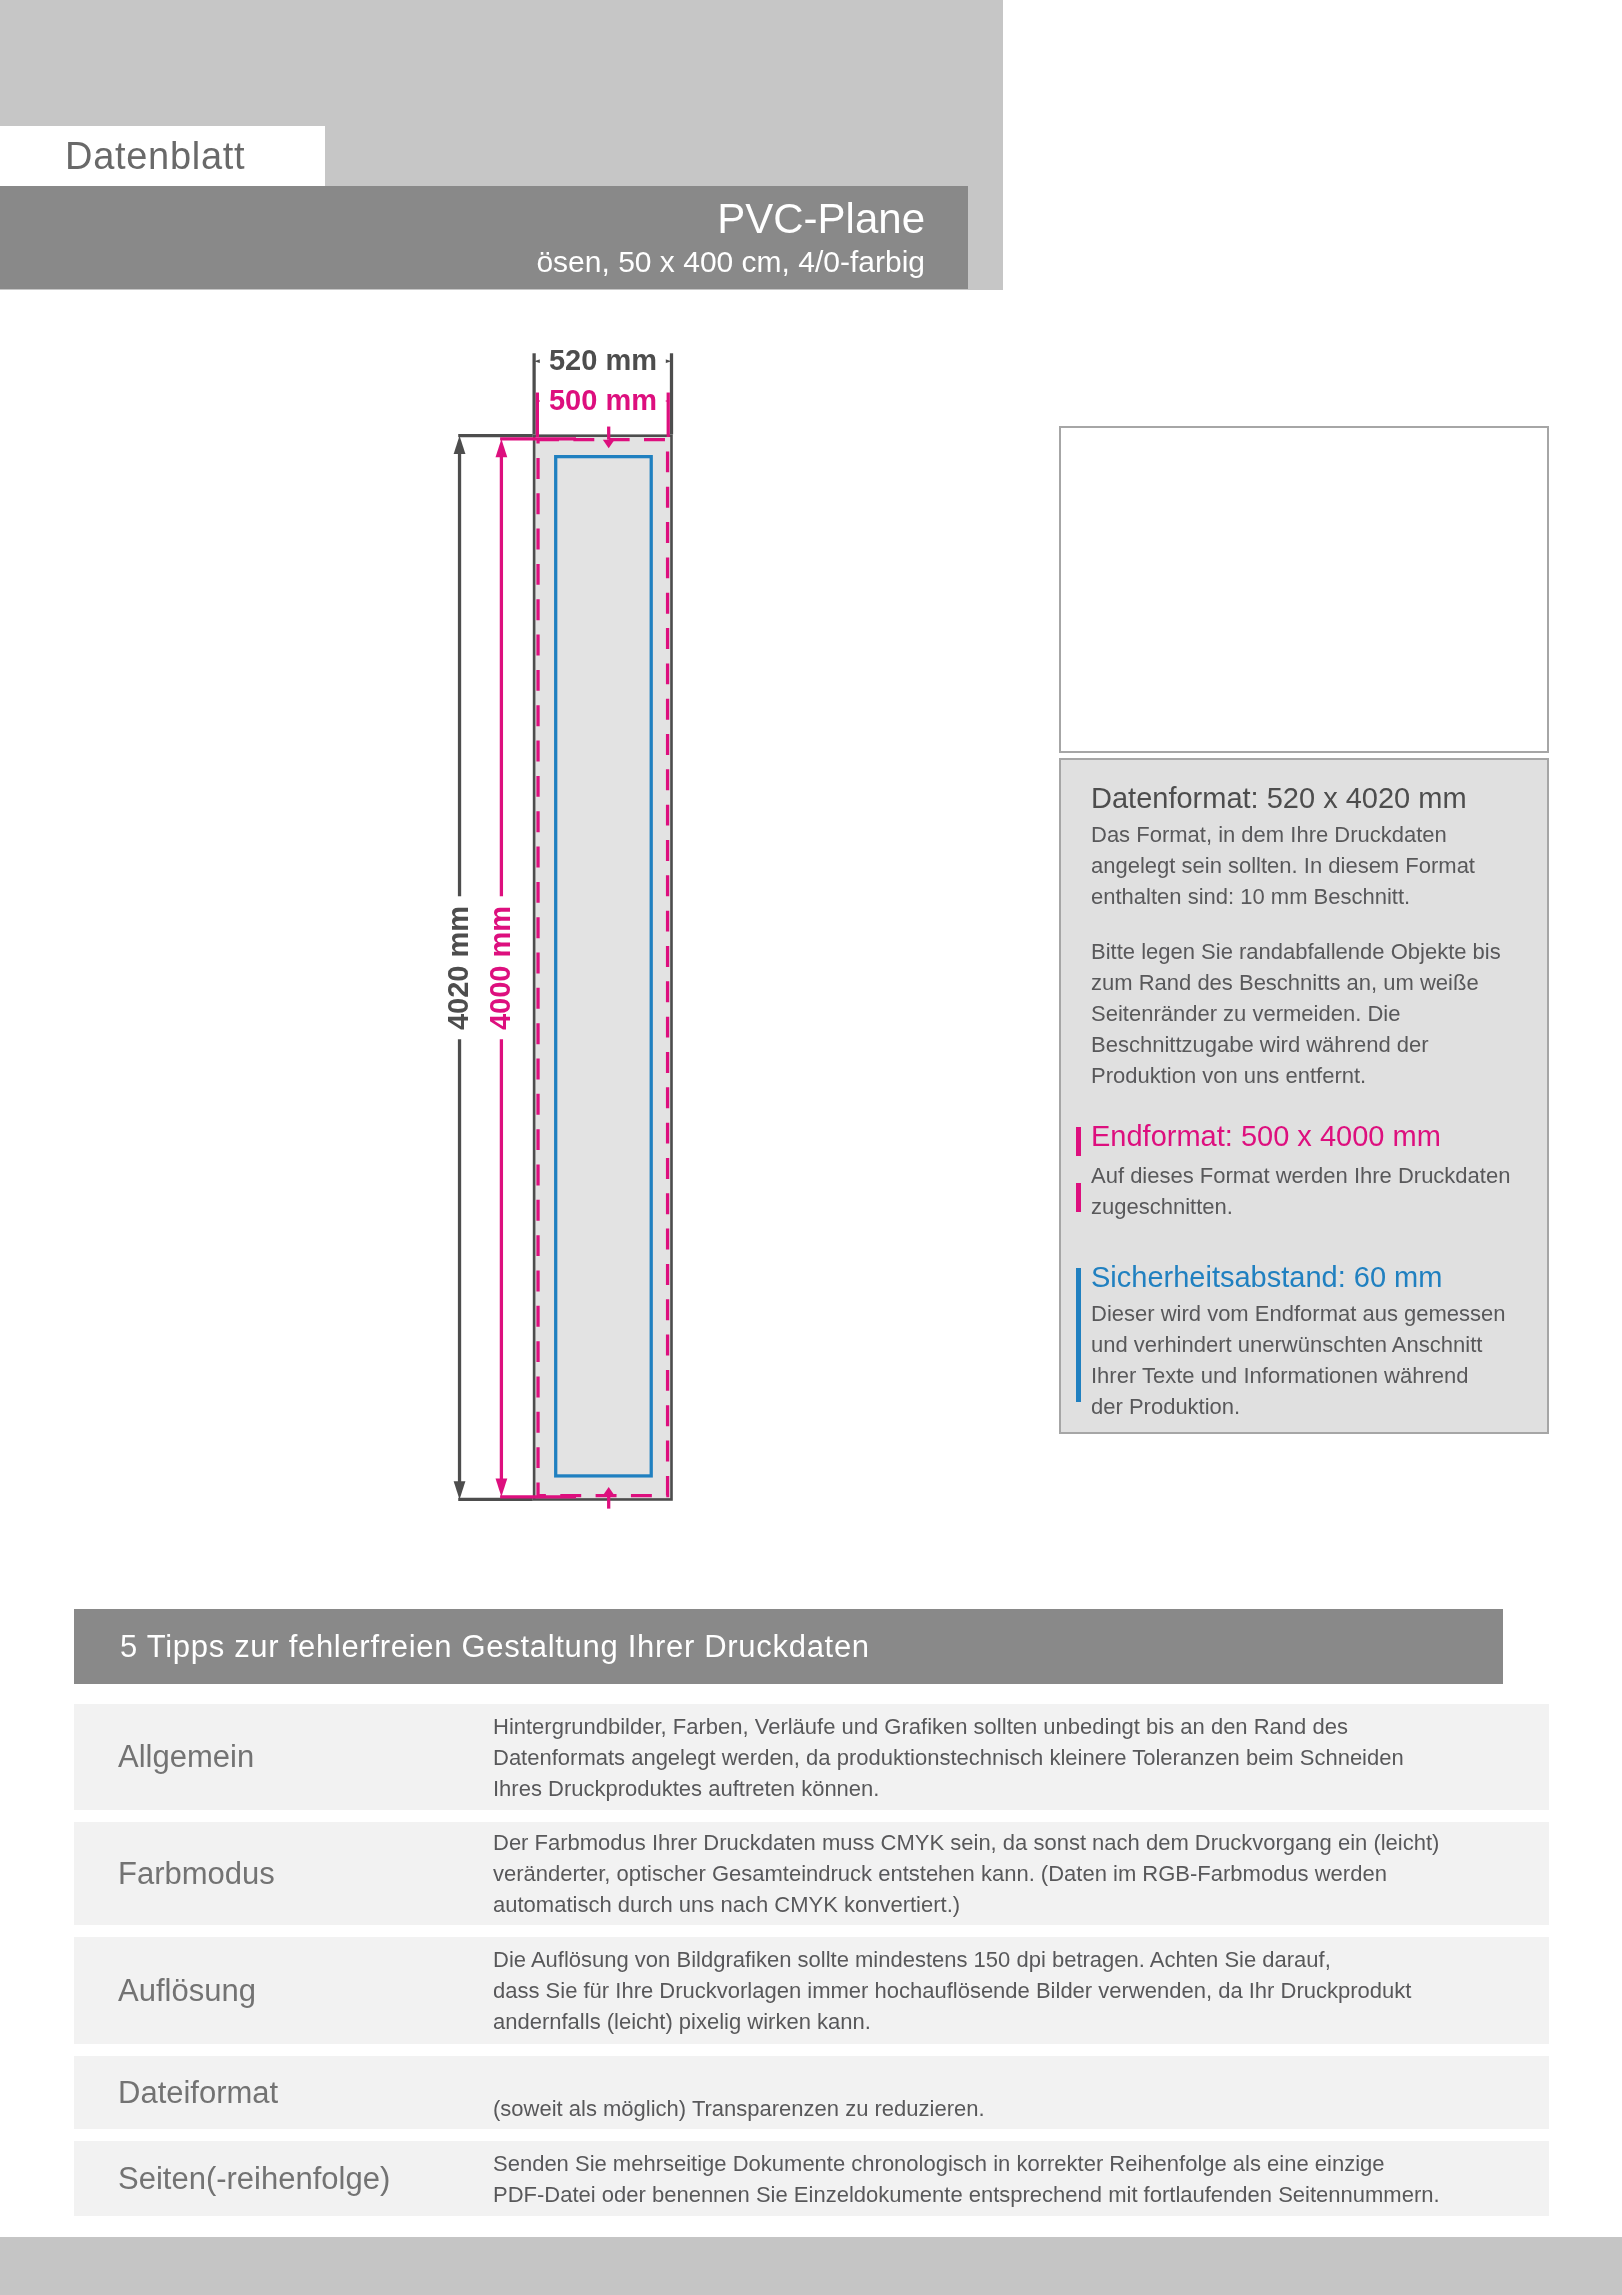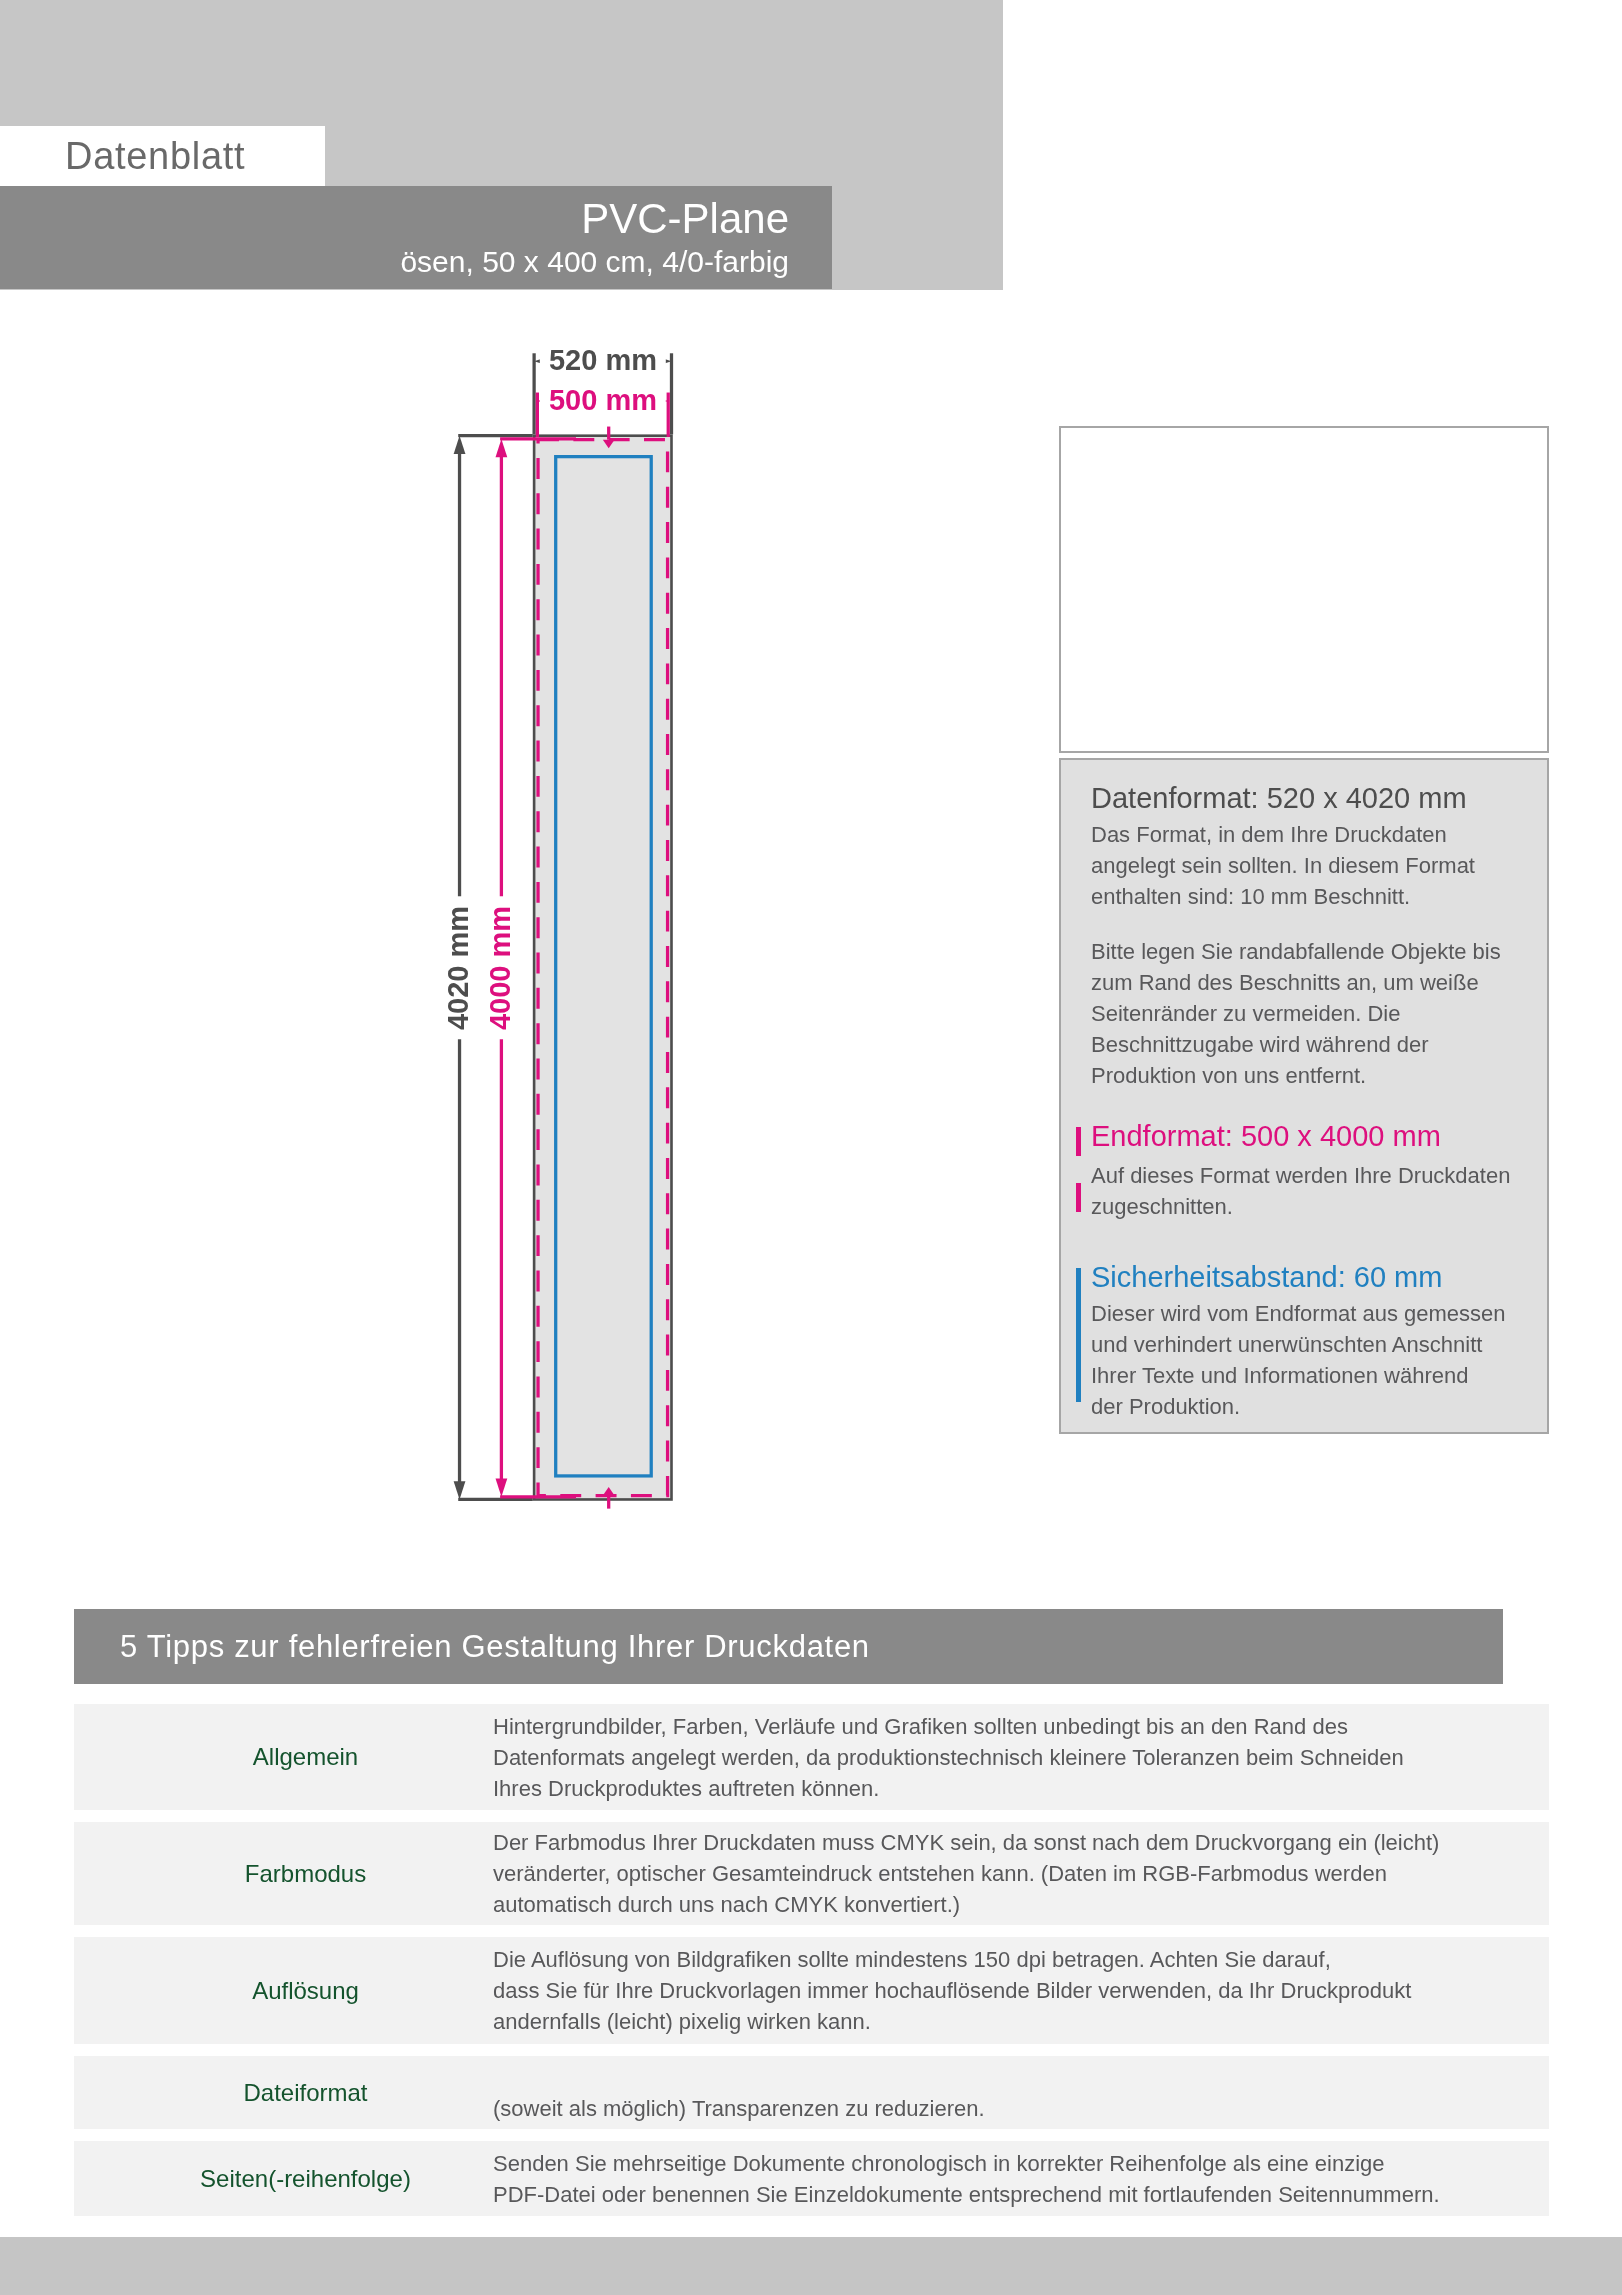--- a/index.html
+++ b/index.html
@@ -5,21 +5,21 @@
   html,body{margin:0;padding:0;}
   .page{position:relative;width:1623px;height:2295px;background:#ffffff;overflow:hidden;
         font-family:"Liberation Sans",sans-serif;color:#58585a;}
   .abs{position:absolute;}
 
   
   .topblock{left:0;top:0;width:1003px;height:290px;background:#c6c6c6;}
   .titlebox{left:0;top:126px;width:325px;height:61px;background:#ffffff;
             display:flex;align-items:center;}
   .titlebox span{font-size:38px;color:#696969;padding-left:65px;letter-spacing:0.7px;}
-  .prodbanner{left:0;top:186px;width:832px;height:103px;background:#898989;color:#fff;
+  .prodbanner{left:0;top:186px;width:968px;height:103px;background:#898989;color:#fff;
               display:flex;flex-direction:column;justify-content:center;align-items:flex-end;
               padding-right:43px;box-sizing:border-box;}
   .prodname{font-size:42px;line-height:48px;}
   .prodsub{font-size:30px;line-height:37px;}
 
   
   .dimlabel{background:#ffffff;font-size:29px;font-weight:600;color:#4d4d4d;
             padding:1.3px 9.2px;white-space:nowrap;}
   .dimlabel.mag{color:#dd0f7e;}
   .hcenter{transform:translate(-50%,-50%);}
@@ -34,22 +34,22 @@
   .ih.mag{color:#dd0f7e;} .ih.blu{color:#2080c0;}
   .ibody{font-size:22px;line-height:31px;color:#58585a;}
   .barline{width:5.2px;background:#2080c0;}
   .bardash{width:5.2px;background:repeating-linear-gradient(#dd0f7e 0 29px,transparent 29px 56px);}
 
   
   .tipsbar{left:74px;top:1609px;width:1429px;height:75px;background:#898989;
            display:flex;align-items:center;}
   .tipsbar span{color:#fff;font-size:31px;padding-left:46px;letter-spacing:0.7px;}
   .tiprow{left:74px;width:1475px;background:#f2f2f2;display:flex;align-items:center;}
-  .tiplabel{width:419px;box-sizing:border-box;padding-left:44px;font-size:24px;color:#14532d;
-            flex:none;white-space:nowrap;text-align:center;}
+  .tiplabel{width:419px;box-sizing:border-box;padding-left:44px;font-size:31px;color:#737373;
+            flex:none;white-space:nowrap;}
   .tiptext{font-size:22px;line-height:31px;color:#58585a;width:1021px;}
   .b{font-weight:normal;}
 
   .footer{left:0;top:2237px;width:1623px;height:59px;background:#c5c5c5;}
   svg{display:block;}
 </style>
 </head>
 <body>
 
 <div class="page">

